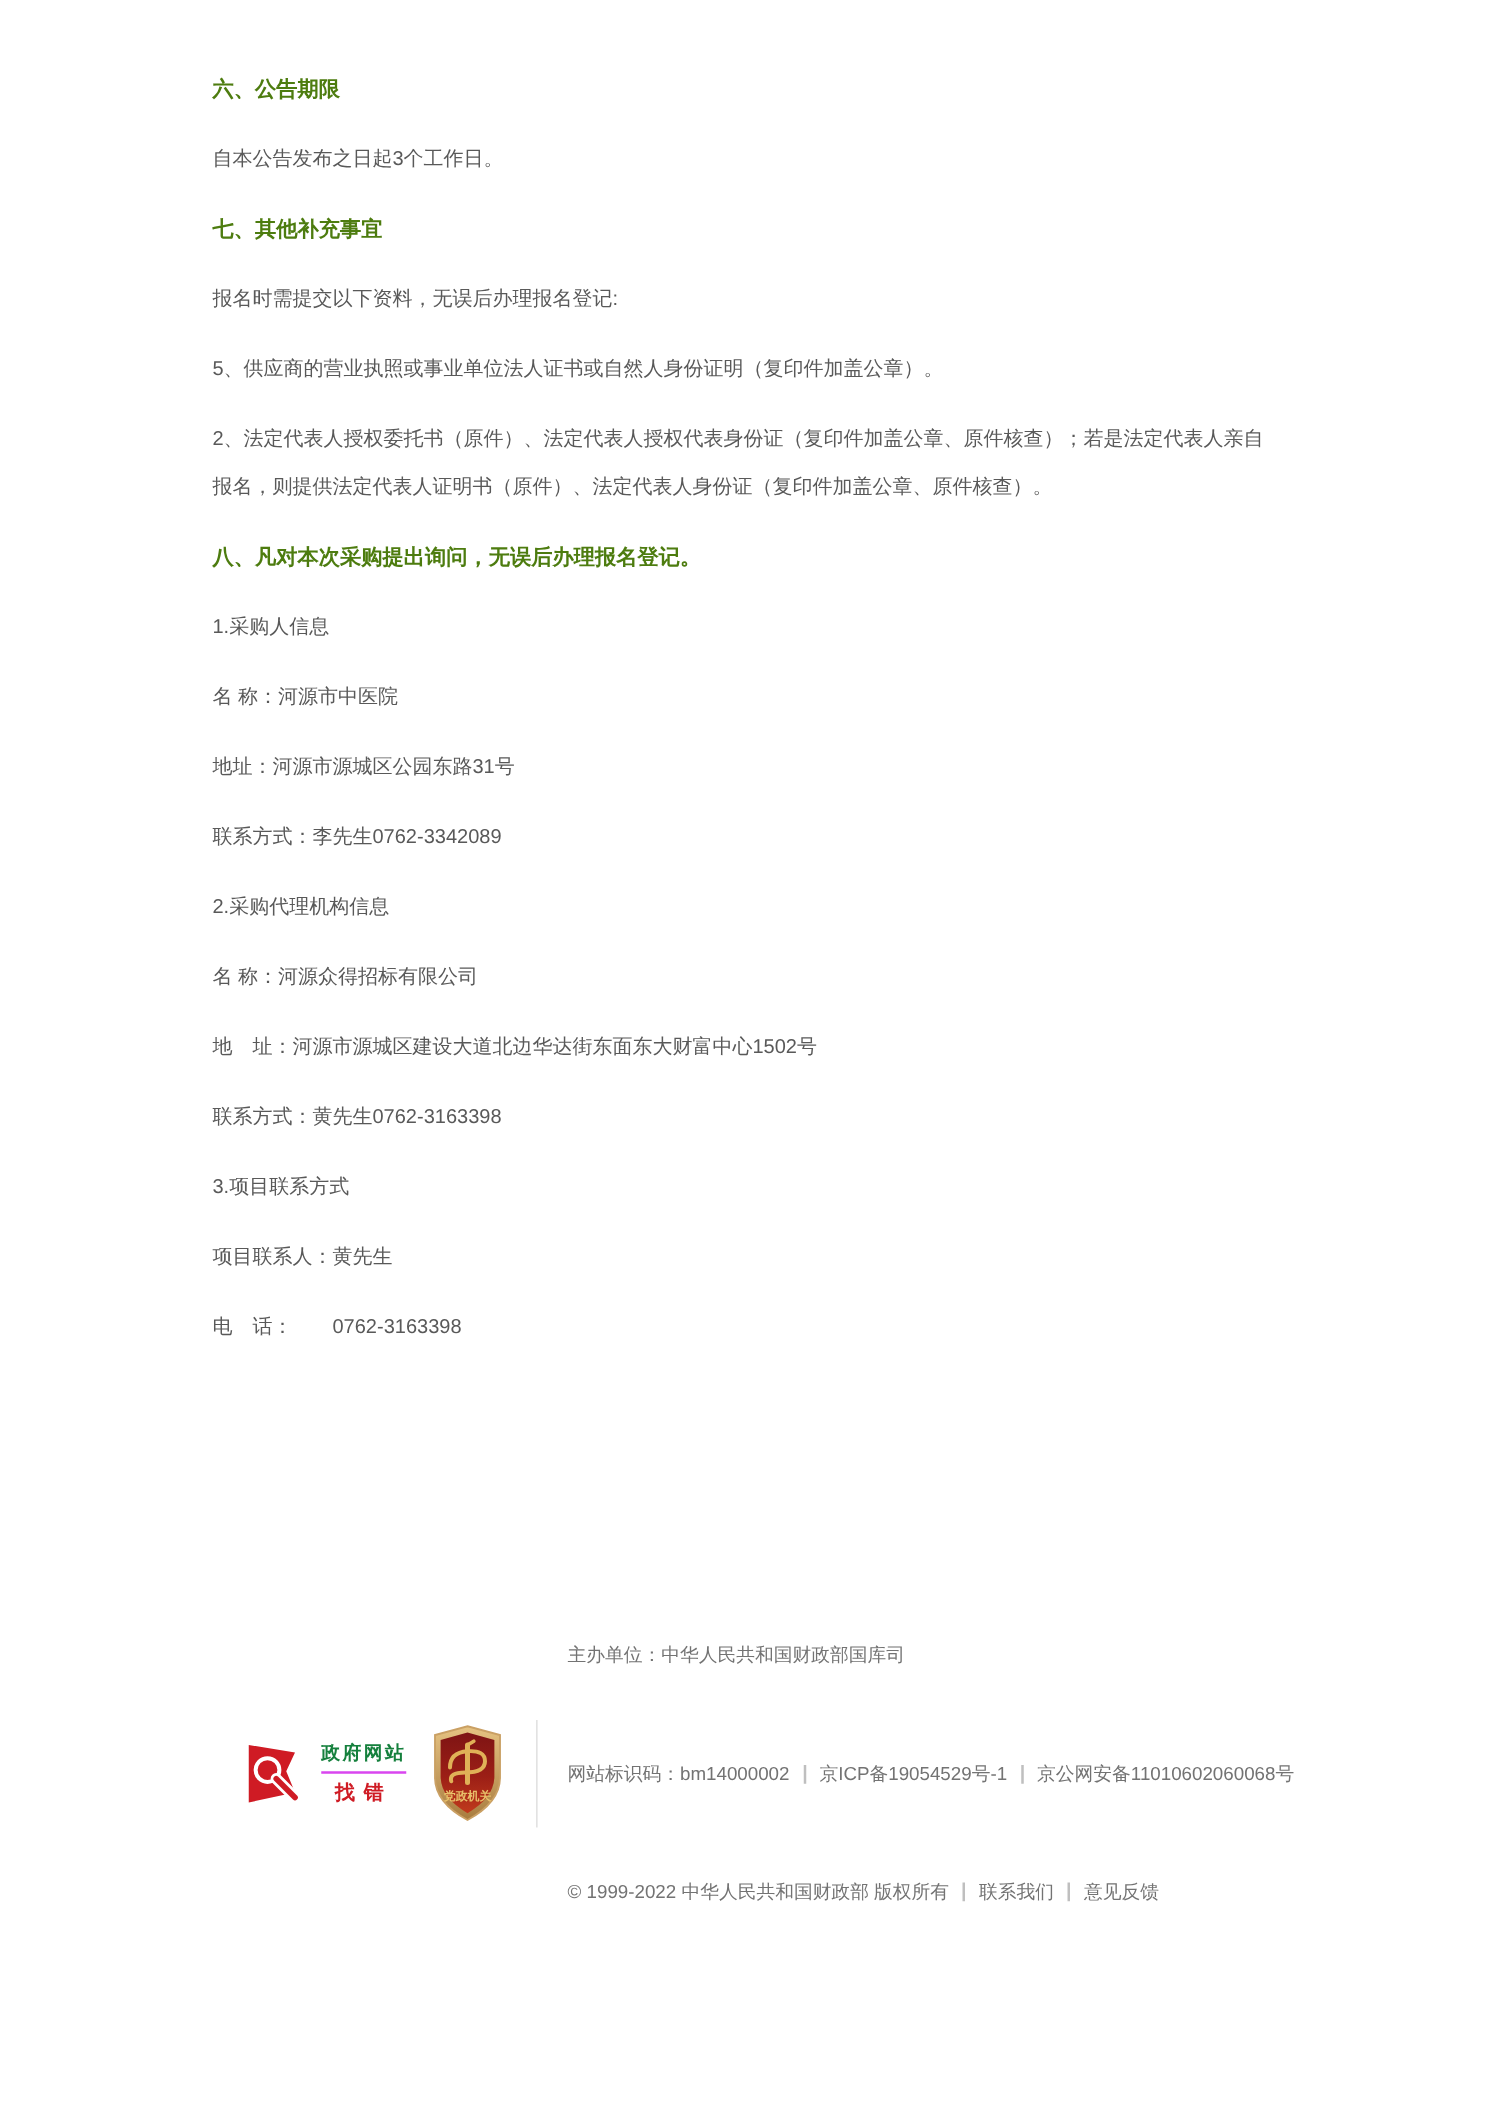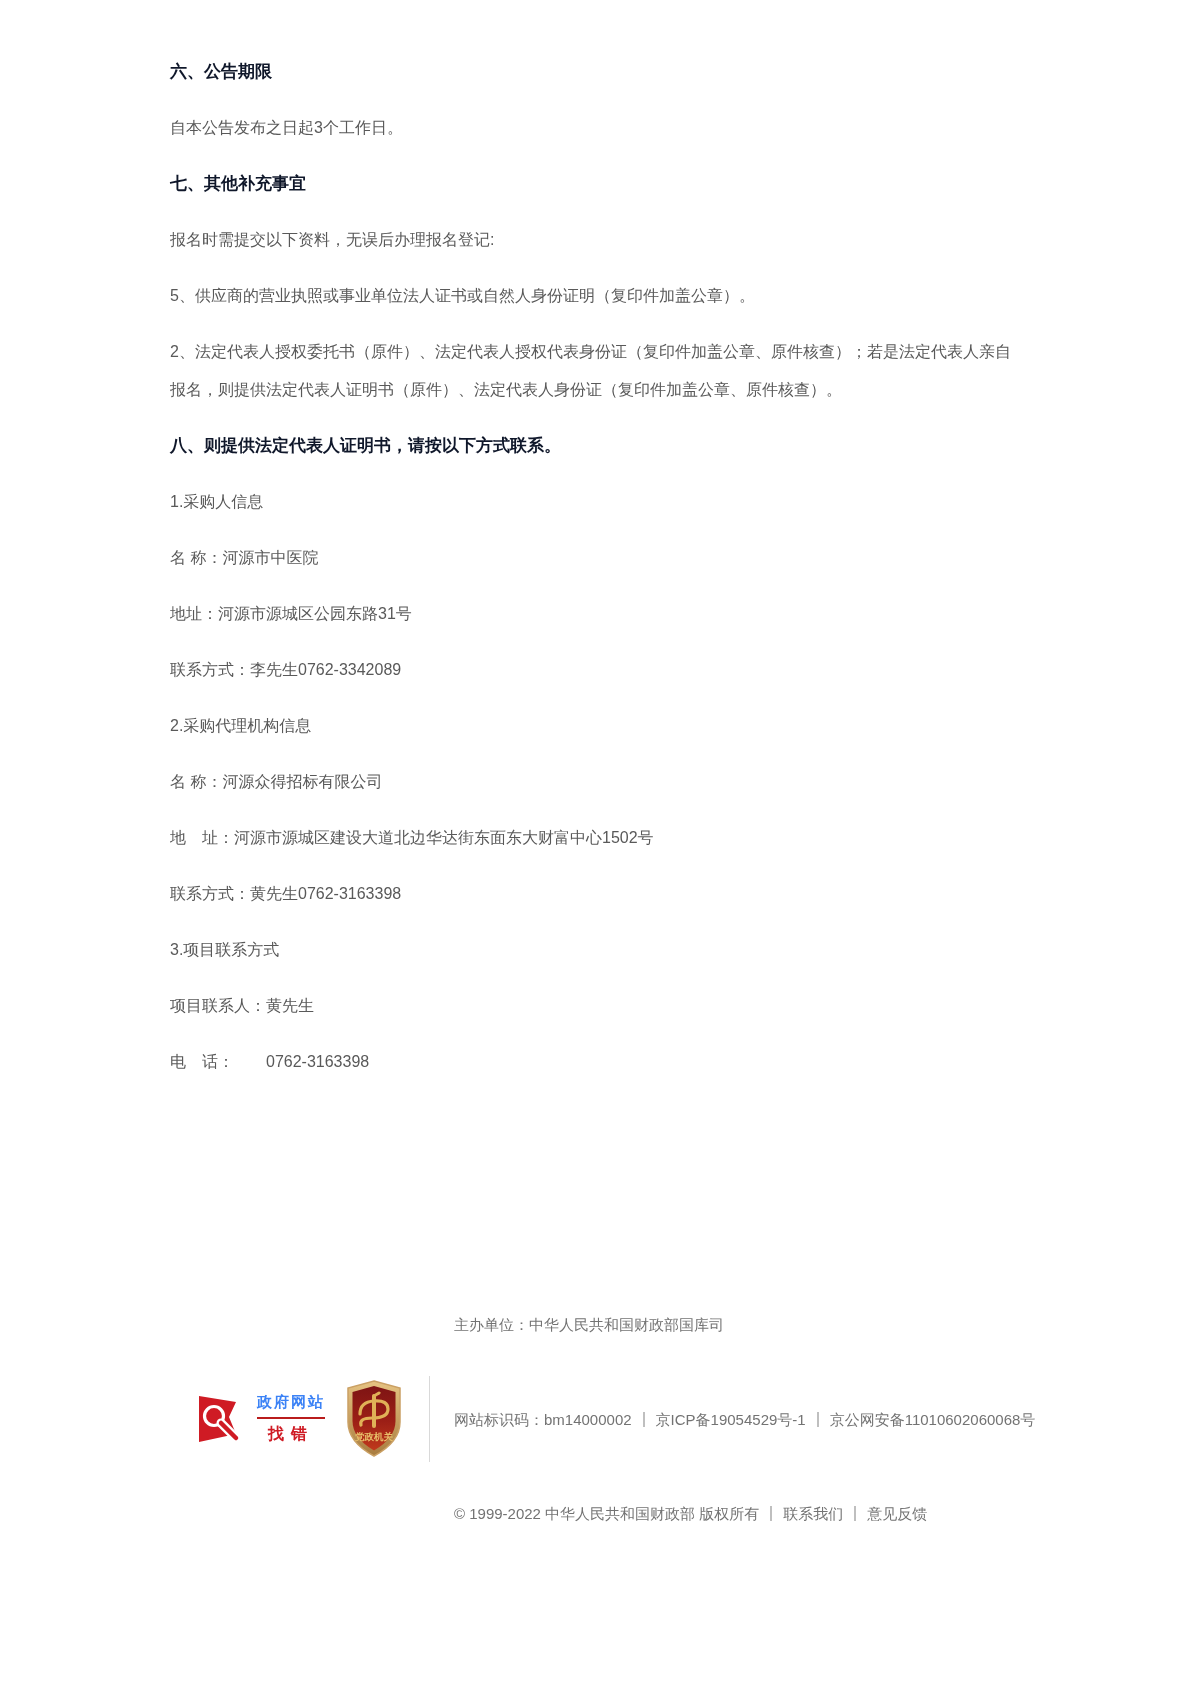--- a/index.html
+++ b/index.html
@@ -14,45 +14,45 @@
   .doc {
     position: absolute;
     left: 170px;
     top: 53px;
     width: 852px;
   }
   .blk { white-space: pre-wrap; margin: 0 0 18px 0; line-height: 38px; }
   .heading {
     font-size: 17px;
     font-weight: bold;
-    color: #0f172a;
+    color: #4d7c0f;
   }
   .para {
     font-size: 16px;
     font-weight: normal;
     color: #595959;
   }
 
   
   .footer {
     position: absolute;
     left: 196px;
     top: 1246px;
     display: flex;
     align-items: center;
   }
   .logo-flag-wrap { display: flex; align-items: center; }
   .logo-flag-text { margin-left: 9px; text-align: center; }
   .logo-flag-line1 {
     font-size: 15px;
     font-weight: bold;
-    color: #3b82f6;
+    color: #15803d;
     letter-spacing: 2px;
     padding-bottom: 5px;
-    border-bottom: 2px solid #b91c1c;
+    border-bottom: 2px solid #d946ef;
     display: inline-block;
   }
   .logo-flag-line2 {
     margin-top: 5px;
     font-size: 16px;
     font-weight: bold;
     color: #cf1b24;
     letter-spacing: 7px;
   }
   .badge { margin-left: 20px; }
@@ -75,21 +75,21 @@
 </head>
 <body>
 
 <div class="doc">
     <h2 class="blk heading">六、公告期限</h2>
     <p class="blk para">自本公告发布之日起3个工作日。</p>
     <h2 class="blk heading">七、其他补充事宜</h2>
     <p class="blk para">报名时需提交以下资料，无误后办理报名登记:</p>
     <p class="blk para">5、供应商的营业执照或事业单位法人证书或自然人身份证明（复印件加盖公章）。</p>
     <p class="blk para">2、法定代表人授权委托书（原件）、法定代表人授权代表身份证（复印件加盖公章、原件核查）；若是法定代表人亲自报名，则提供法定代表人证明书（原件）、法定代表人身份证（复印件加盖公章、原件核查）。</p>
-    <h2 class="blk heading">八、则提供法定代表人证明书，请按以下方式联系。</h2>
+    <h2 class="blk heading">八、凡对本次采购提出询问，无误后办理报名登记。</h2>
     <p class="blk para">1.采购人信息</p>
     <p class="blk para">名 称：河源市中医院</p>
     <p class="blk para">地址：河源市源城区公园东路31号</p>
     <p class="blk para">联系方式：李先生0762-3342089</p>
     <p class="blk para">2.采购代理机构信息</p>
     <p class="blk para">名 称：河源众得招标有限公司</p>
     <p class="blk para">地　址：河源市源城区建设大道北边华达街东面东大财富中心1502号</p>
     <p class="blk para">联系方式：黄先生0762-3163398</p>
     <p class="blk para">3.项目联系方式</p>
     <p class="blk para">项目联系人：黄先生</p>

